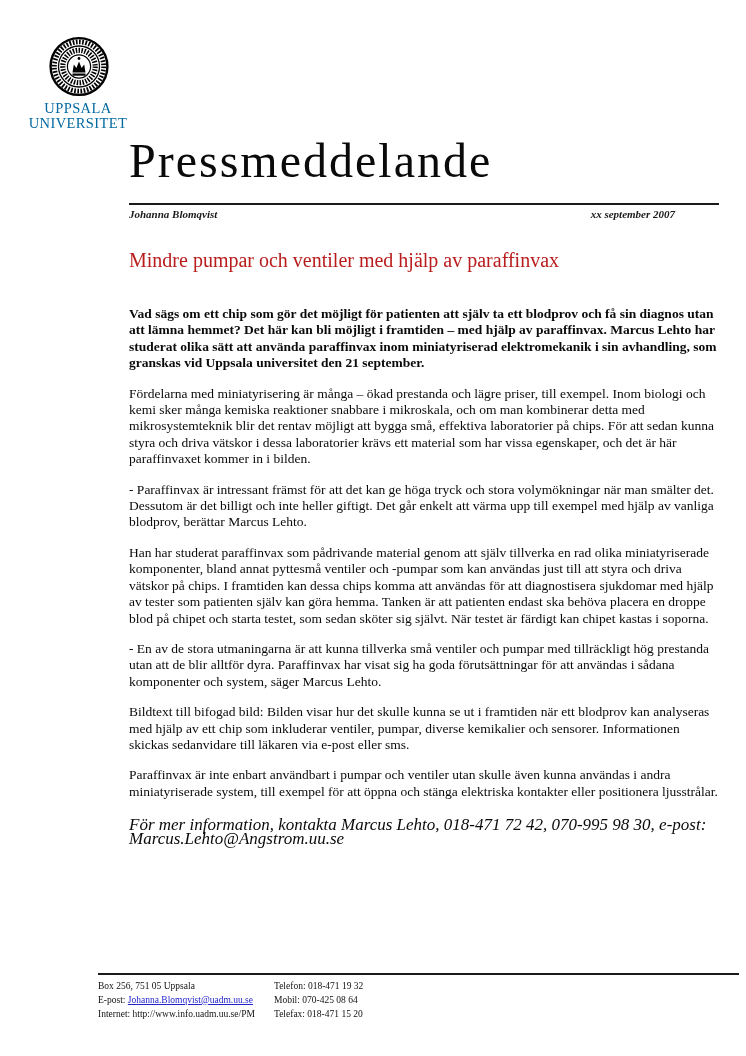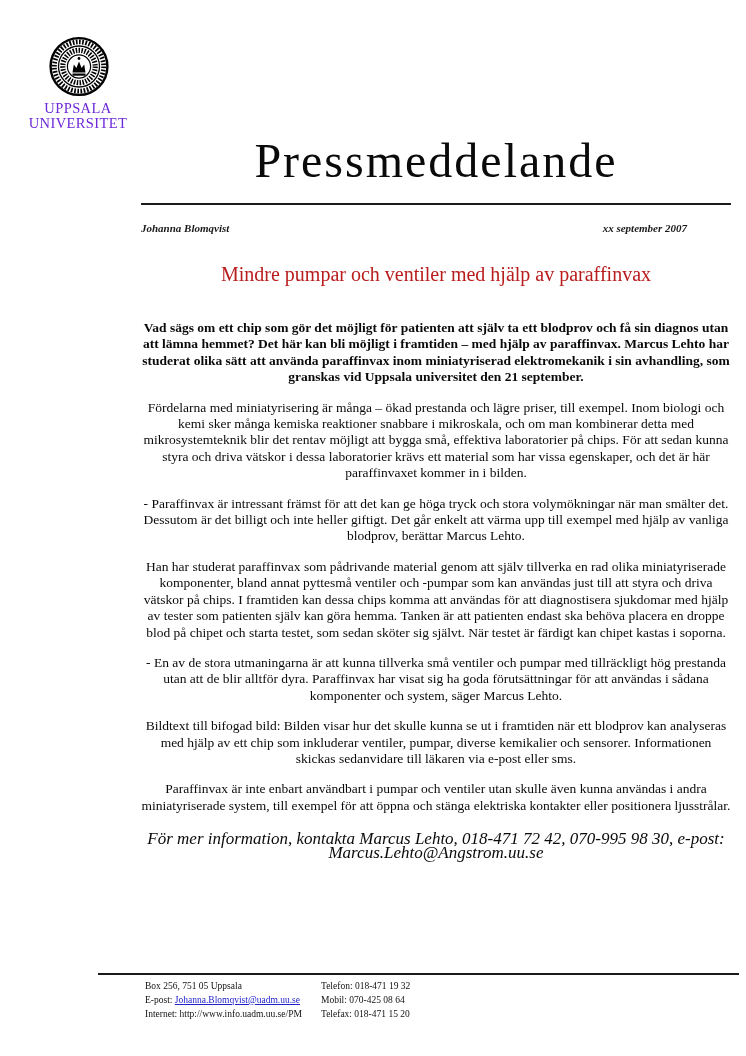--- a/index.html
+++ b/index.html
@@ -26,49 +26,48 @@
     text-align: center;
   }
   .logo-block svg {
     display: block;
     margin: 0 auto 4px auto;
   }
   .logo-line {
     font-size: 14.5px;
     line-height: 14.5px;
     letter-spacing: 0.4px;
-    color: #6d28d9;
+    color: #0369a1;
     white-space: nowrap;
   }
 
   
   .content {
     position: absolute;
-    left: 141px;
+    left: 129px;
     top: 136px;
     width: 590px;
-    text-align: center;
   }
   h1.doc-title {
     margin: 0;
     font-size: 48px;
     font-weight: 400;
     line-height: 50px;
     letter-spacing: 2px;
     color: #0a0a0a;
   }
   .masthead-rule {
     border: 0;
     border-top: 2px solid #1a1a1a;
     margin: 17px 0 0 0;
   }
   .byline {
     display: flex;
     justify-content: space-between;
-    margin-top: 16px;
+    margin-top: 2px;
     padding-right: 44px;
     font-size: 11px;
     line-height: 15px;
     font-weight: bold;
     font-style: italic;
     color: #1a1a1a;
   }
   h2.headline {
     margin: 25px 0 0 0;
     font-size: 20px;
@@ -108,21 +107,20 @@
     border: 0;
     border-top: 2px solid #1a1a1a;
     margin: 0 0 4px 0;
   }
   .footer-cols {
     display: flex;
   }
   .footer-col-left {
     flex: 0 0 176px;
     white-space: nowrap;
-    margin-left: 47px;
   }
   .footer-col-right {
     flex: 1 1 auto;
     white-space: nowrap;
   }
   .email-link {
     color: #2222cc;
     text-decoration: underline;
     cursor: pointer;
   }

